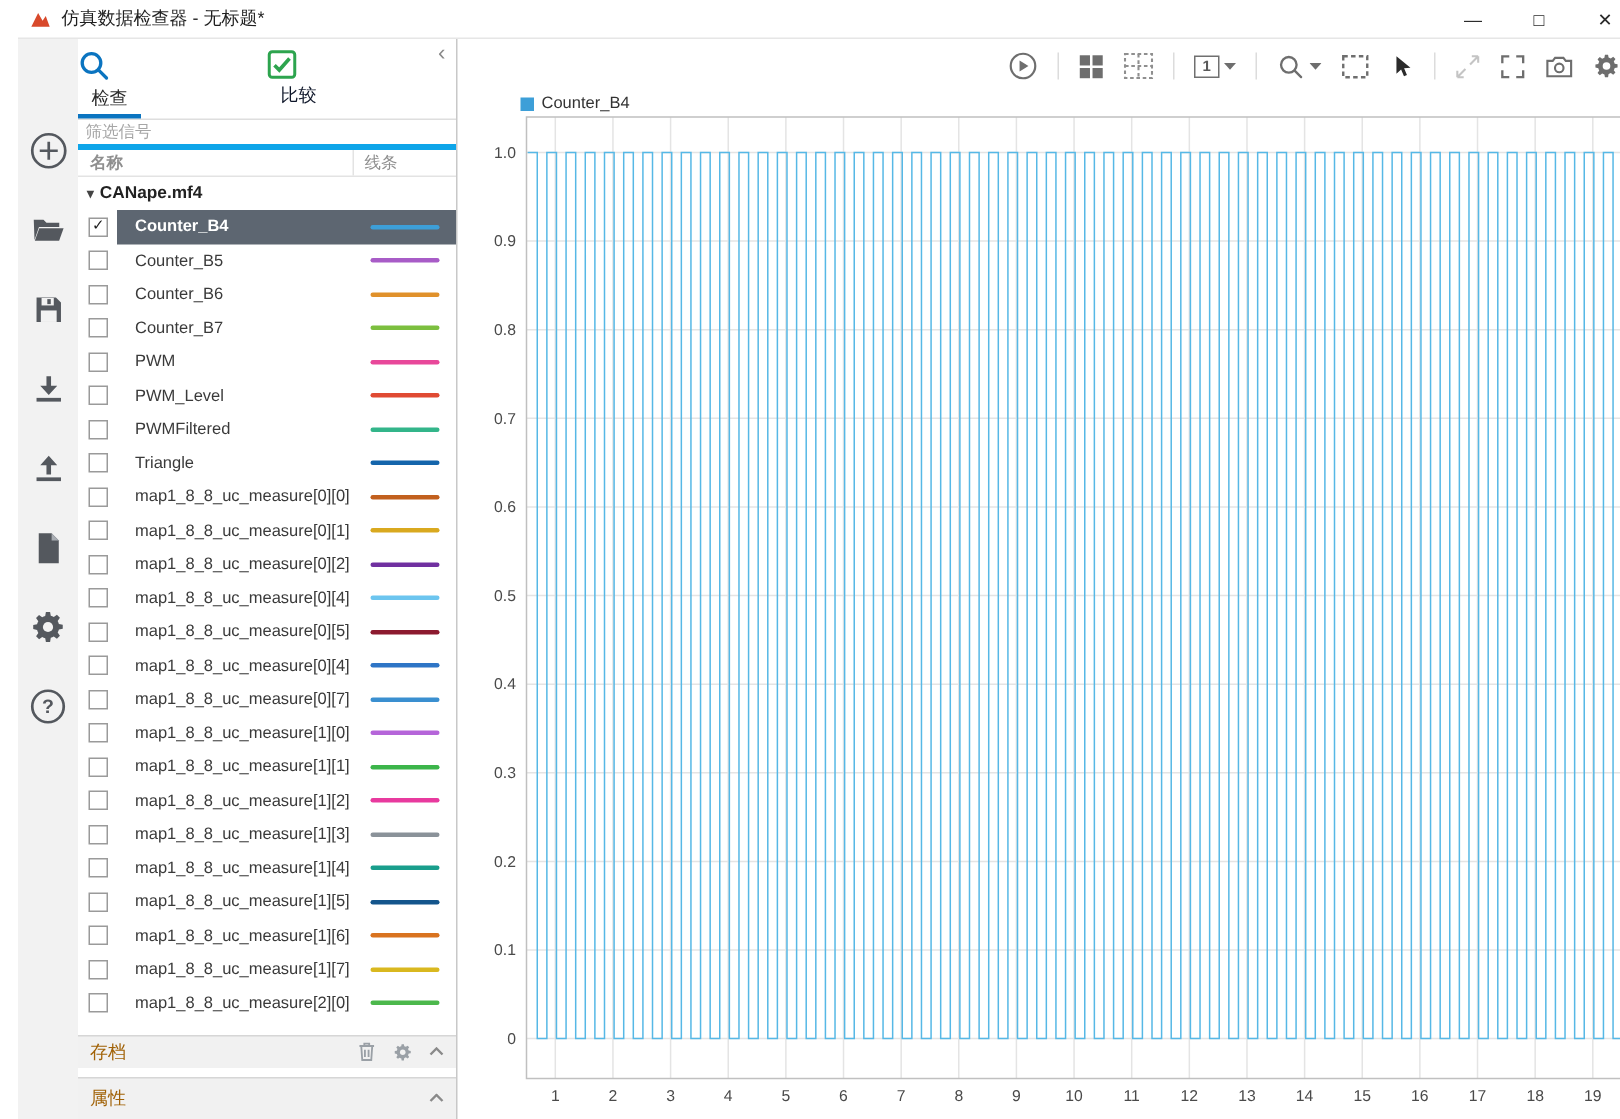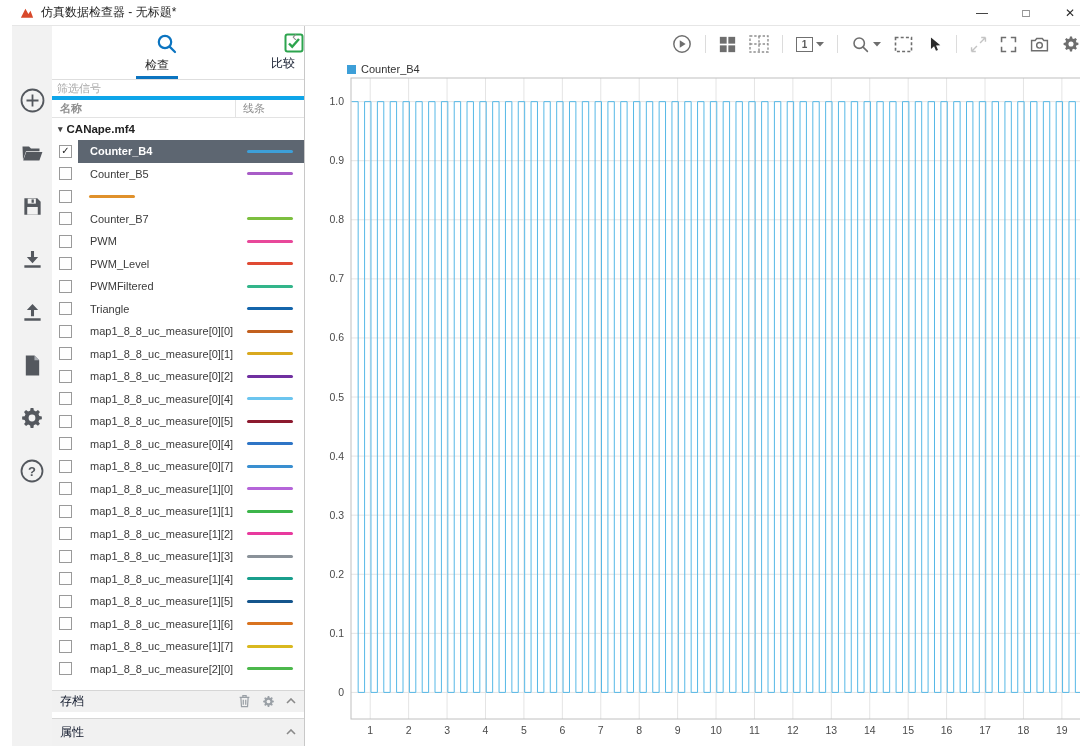--- a/index.html
+++ b/index.html
@@ -17,21 +17,21 @@
   
   .content { flex:1; display:flex; min-height:0; }
 
   
   .iconstrip { flex:0 0 40px; background:#f2f2f2; display:flex; flex-direction:column; align-items:center; padding-top:60px; gap:25px; }
   .strip-btn { width:28px; height:28px; display:flex; align-items:center; justify-content:center; }
 
   
   .sidepanel { flex:0 0 253px; border-right:1px solid #c8c8c8; display:flex; flex-direction:column; background:#fff; position:relative; min-height:0; }
   .tabs { flex:0 0 52px; display:flex; border-bottom:1px solid #dedede; position:relative; }
-  .tab { width:50%; display:flex; flex-direction:column; align-items:flex-end; justify-content:flex-start; padding-top:7px; gap:2px; }
+  .tab { width:50%; display:flex; flex-direction:column; align-items:flex-start; justify-content:flex-start; padding-top:7px; gap:2px; }
   .tab-label { font-size:12px; color:#0f172a; padding:0 9px 2px; }
   .tab.active .tab-label { border-bottom:3px solid #0b74c0; color:#2b2b2b; }
   .collapse { position:absolute; top:2px; right:7px; font-size:15px; color:#8a8a8a; line-height:1; }
 
   .filter-row { flex:0 0 20px; border-bottom:4px solid #0ea5e9; display:flex; align-items:center; }
   .filter-input { border:none; outline:none; width:100%; height:100%; padding:0 5px; font-size:11px; color:#555; font-family:"Liberation Sans",sans-serif; background:transparent; }
   .filter-input::placeholder { color:#a6a6a6; }
 
   .cols-header { flex:0 0 18px; display:flex; align-items:center; border-bottom:1px solid #e3e3e3; font-size:11px; color:#8f8f8f; }
   .col-name { flex:1; padding-left:8px; border-right:1px solid #e3e3e3; height:100%; display:flex; align-items:center;font-weight:bold; }
@@ -43,21 +43,21 @@
 
   .sig-row { height:22.5px; display:flex; align-items:stretch; }
   .cb-cell { width:26px; display:flex; align-items:center; padding-left:7px; background:#fff; }
   .cb { width:13px; height:13px; border:1px solid #9a9a9a; background:#fff; display:flex; align-items:center; justify-content:center; font-size:10px; color:#1c1c1c; line-height:1; font-style:normal; }
   .name-cell { flex:1; display:flex; align-items:center; padding-left:12px; font-size:11px; color:#3a3a3a; white-space:nowrap; overflow:hidden; }
   .line-cell { width:68px; display:flex; align-items:center; justify-content:center; }
   .swatch { width:46px; height:3px; border-radius:2px; display:block; font-style:normal; }
   .sig-row.selected .name-cell, .sig-row.selected .line-cell { background:#5d6671; }
   .sig-row.selected .name-cell { color:#fff; font-weight:bold; }
 
-  .section-row { flex:0 0 22px; background:#f1f1f1; border-top:1px solid #d6d6d6; display:flex; align-items:center; padding:0 8px; font-size:12px; color:#0f172a; }
+  .section-row { flex:0 0 22px; background:#f1f1f1; border-top:1px solid #d6d6d6; display:flex; align-items:center; padding:0 8px; font-size:12px; color:#a16207; }
   .sec-icons { margin-left:auto; display:flex; align-items:center; gap:11px; }
   .archive-body { flex:0 0 6px; background:#fff; }
   .props-row { flex:1 0 19px; }
 
   
   .main { flex:1; display:flex; flex-direction:column; min-width:0; background:#fff; }
   .main-toolbar { flex:0 0 36px; display:flex; align-items:center; justify-content:flex-end; padding-right:12px; gap:13px; }
   .tb-btn { display:inline-flex; align-items:center; gap:3px; }
   .tb-sep { width:1px; height:18px; background:#dcdcdc; }
   .box1 { width:17px; height:15px; border:1.5px solid #707070; display:inline-flex; align-items:center; justify-content:center; font-size:10px; font-weight:bold; color:#5a5a5a; }
@@ -189,20 +189,21 @@
               </span>
               <span class="name-cell">Counter_B5</span>
               <span class="line-cell">
                 <i class="swatch" style="background:#a85cc7"></i>
               </span>
             </div>
             <div class="sig-row">
               <span class="cb-cell">
                 <i class="cb"></i>
               </span>
+              <span class="name-cell">Counter_B6</span>
               <span class="line-cell">
                 <i class="swatch" style="background:#e0912b"></i>
               </span>
             </div>
             <div class="sig-row">
               <span class="cb-cell">
                 <i class="cb"></i>
               </span>
               <span class="name-cell">Counter_B7</span>
               <span class="line-cell">

